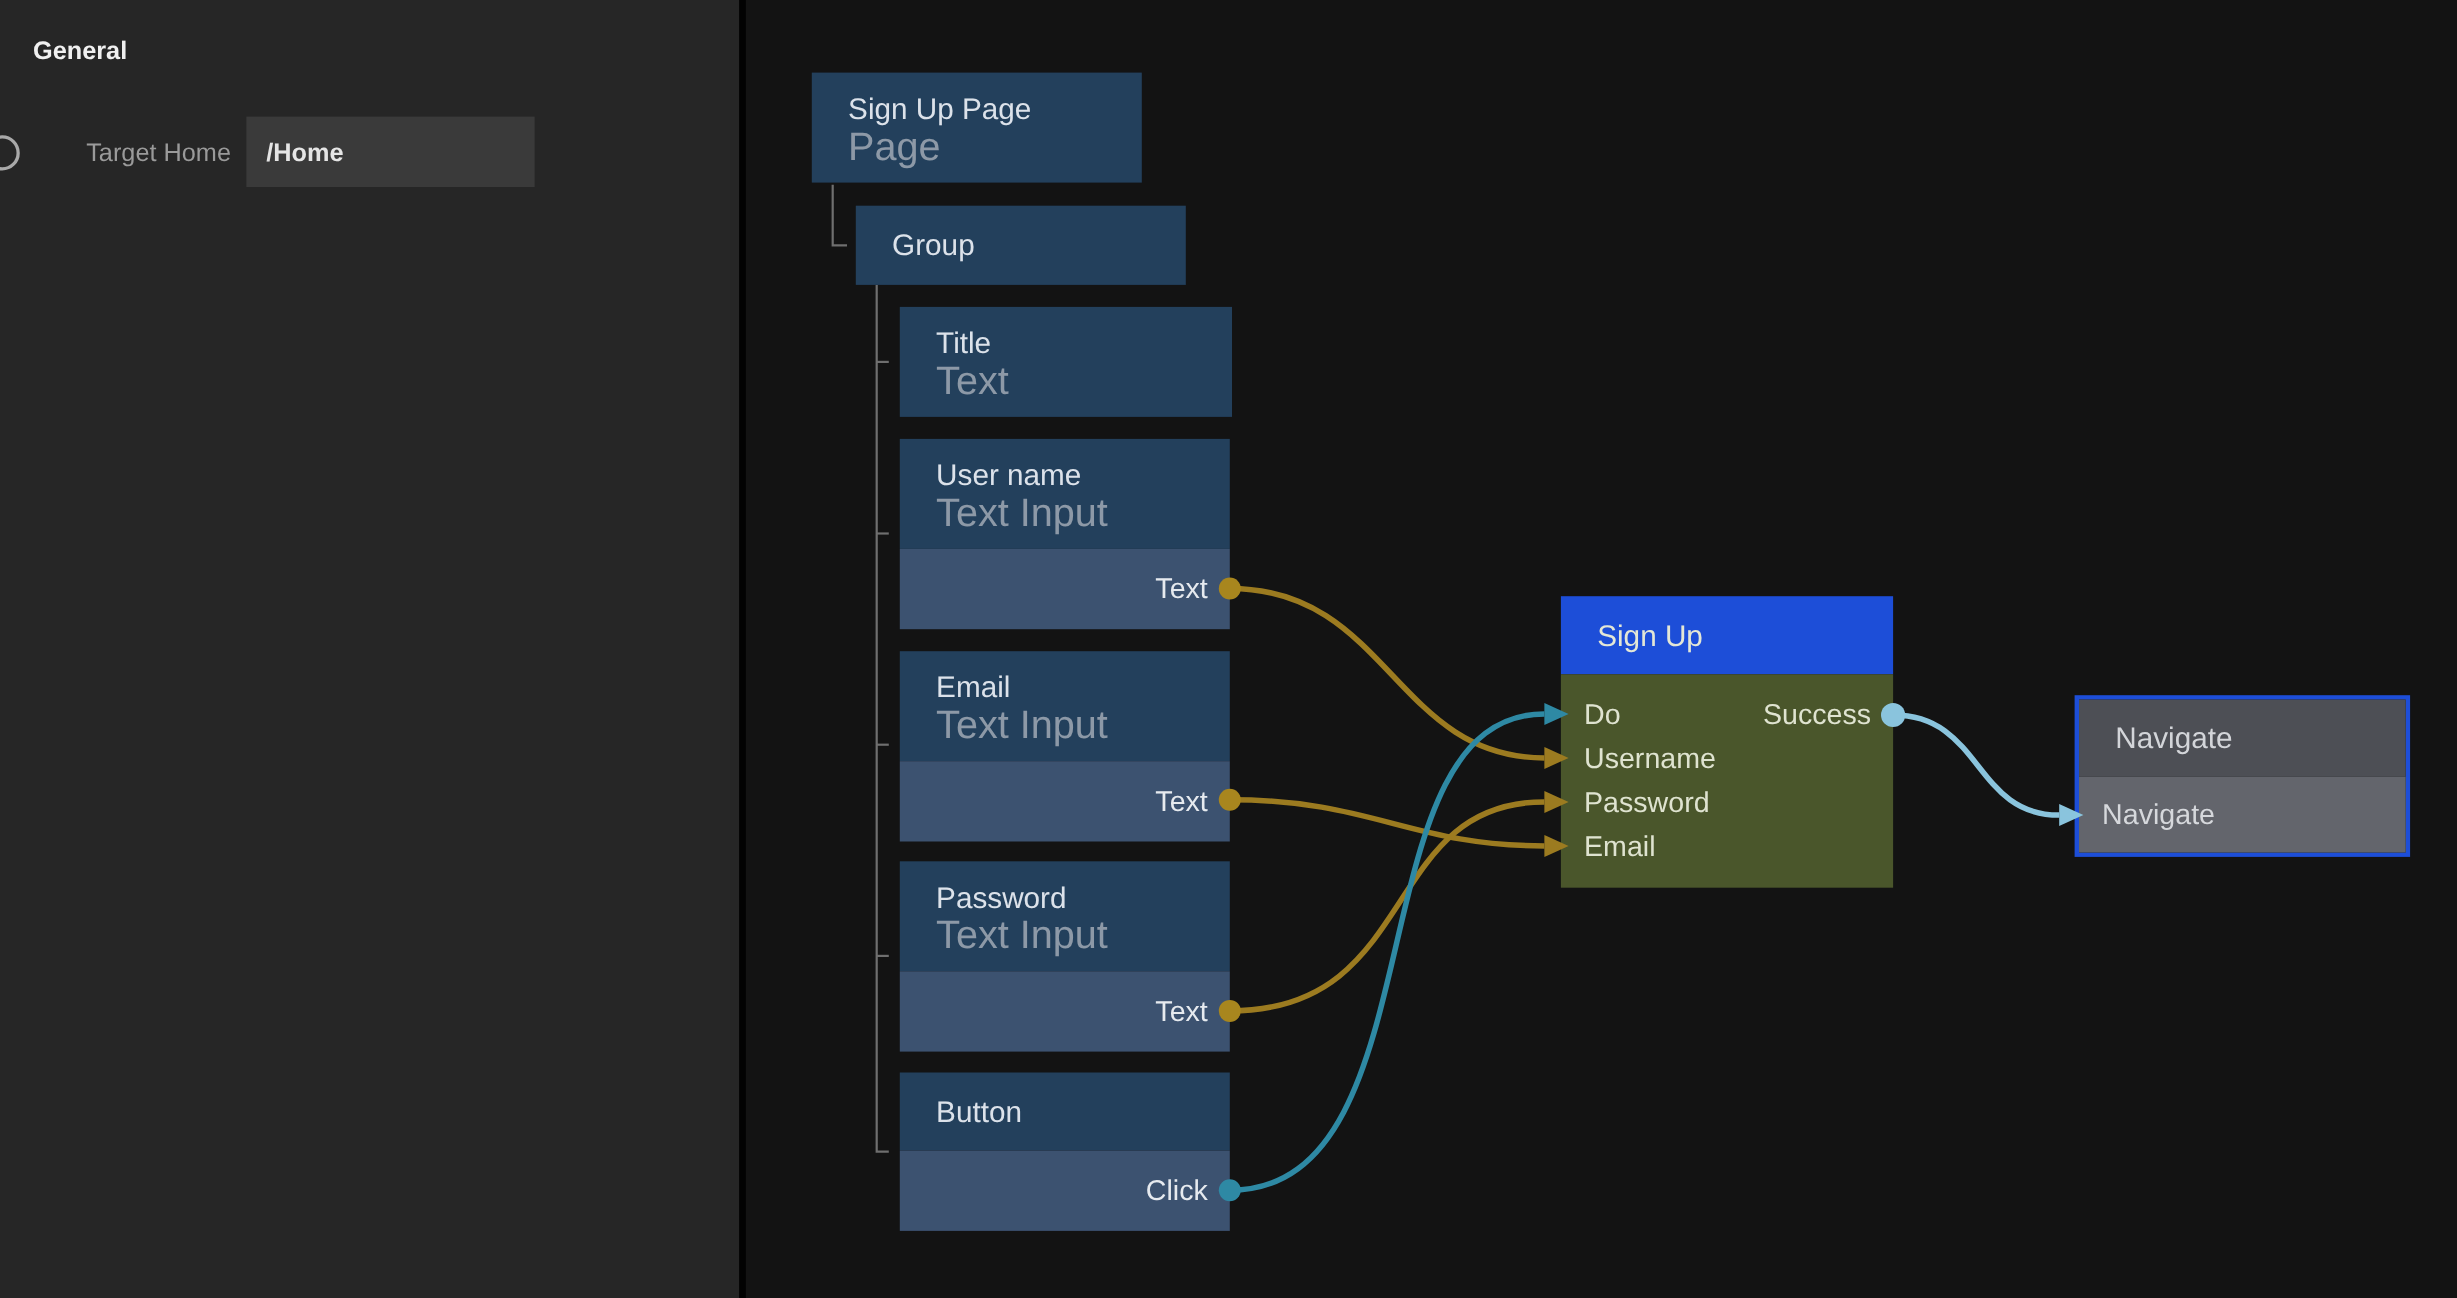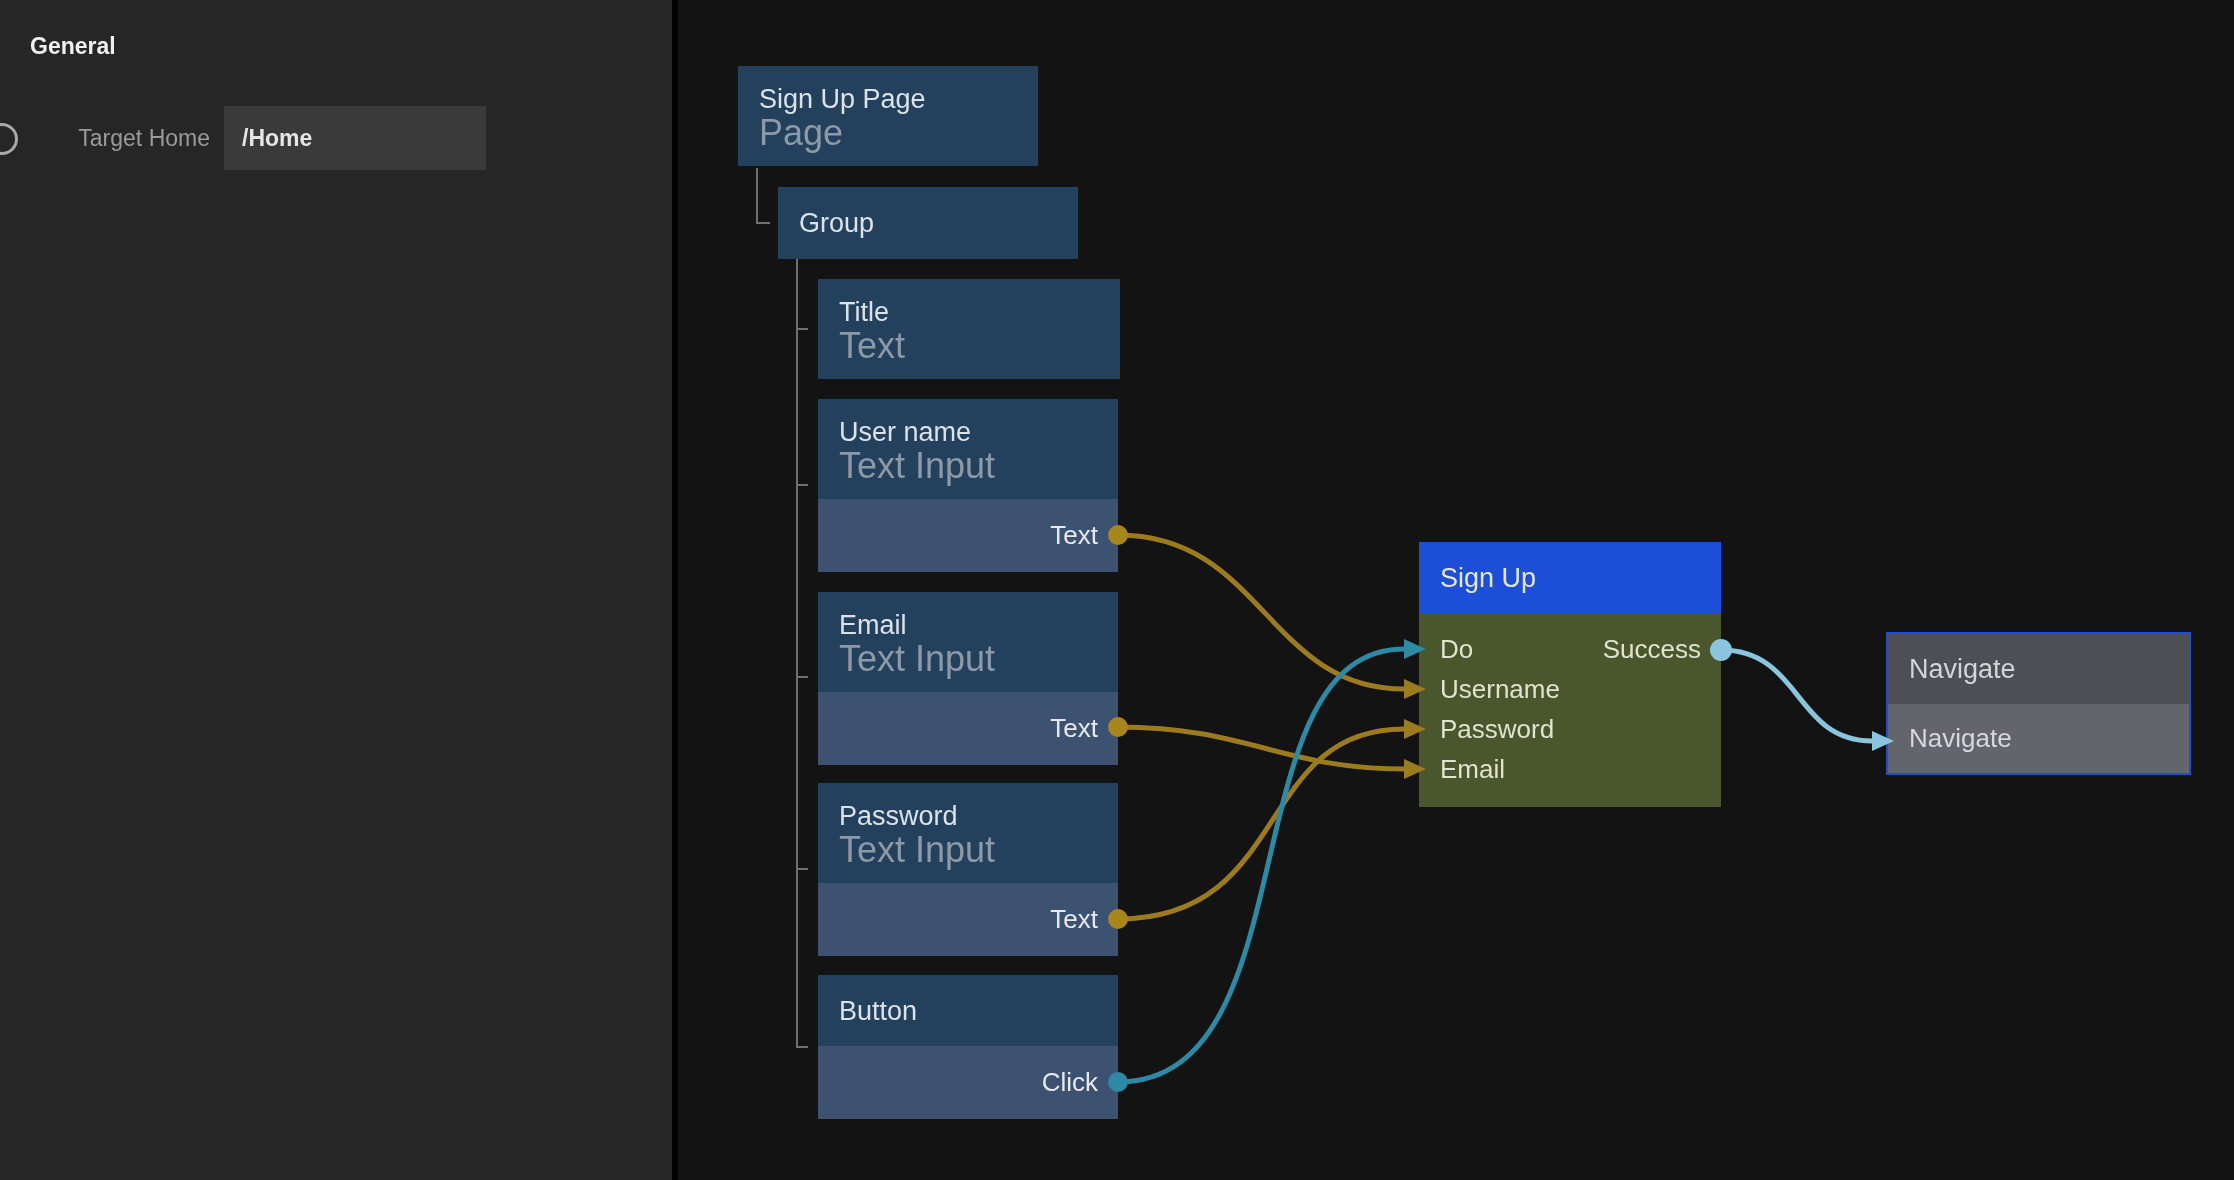--- a/index.html
+++ b/index.html
@@ -31,21 +31,21 @@
     position:absolute; left:224px; top:106px; width:262px; height:64px;
     background:#3a3a3a; border:none; outline:none; box-sizing:border-box;
     color:#e5e5e5; font-size:23px; font-weight:bold; padding:0 0 0 18px;
     font-family:"Liberation Sans", sans-serif;
   }
 
   
   .node { position:absolute; box-sizing:border-box; }
   .hdr {
     display:flex; flex-direction:column; justify-content:center;
-    padding-left:21px; box-sizing:border-box;
+    padding-left:33px; box-sizing:border-box;
   }
   .node-title { font-size:27px; color:#dce2ea; line-height:34px; }
   .node-sub   { font-size:36px; color:#8d99a7; line-height:34px; }
   .blue  .hdr { background:#23405c; }
   .strip {
     height:73px; background:#3c5270; display:flex; align-items:center;
     justify-content:flex-end; padding-right:20px; box-sizing:border-box;
   }
   .strip .port-label { font-size:26px; color:#e6eaef; }
 
@@ -54,21 +54,21 @@
   #node-signup .node-title { color:#e4e7d6; }
   #node-signup .body { background:#4a562b; padding:16px 0 18px 0; }
   .io-row {
     height:40px; display:flex; align-items:center; justify-content:space-between;
     padding:0 20px 0 21px;
   }
   .io-row .in-label  { font-size:26px; color:#dfe3d0; }
   .io-row .out-label { font-size:26px; color:#dfe3d0; }
 
   
-  #node-navigate { border:2px solid #1d4ed8; }
+  #node-navigate { border:4px solid #1d4ed8; }
   #node-navigate .hdr { background:#4d4f55; height:70px; }
   #node-navigate .node-title { color:#d3d5d9; }
   #node-navigate .body {
     background:#63656c; height:69px; display:flex; align-items:center; padding-left:21px;
   }
   #node-navigate .port-label { font-size:26px; color:#d6d8dc; }
 
   #wire-layer { position:absolute; left:0; top:0; z-index:5; pointer-events:none; }
 </style>
 </head>

